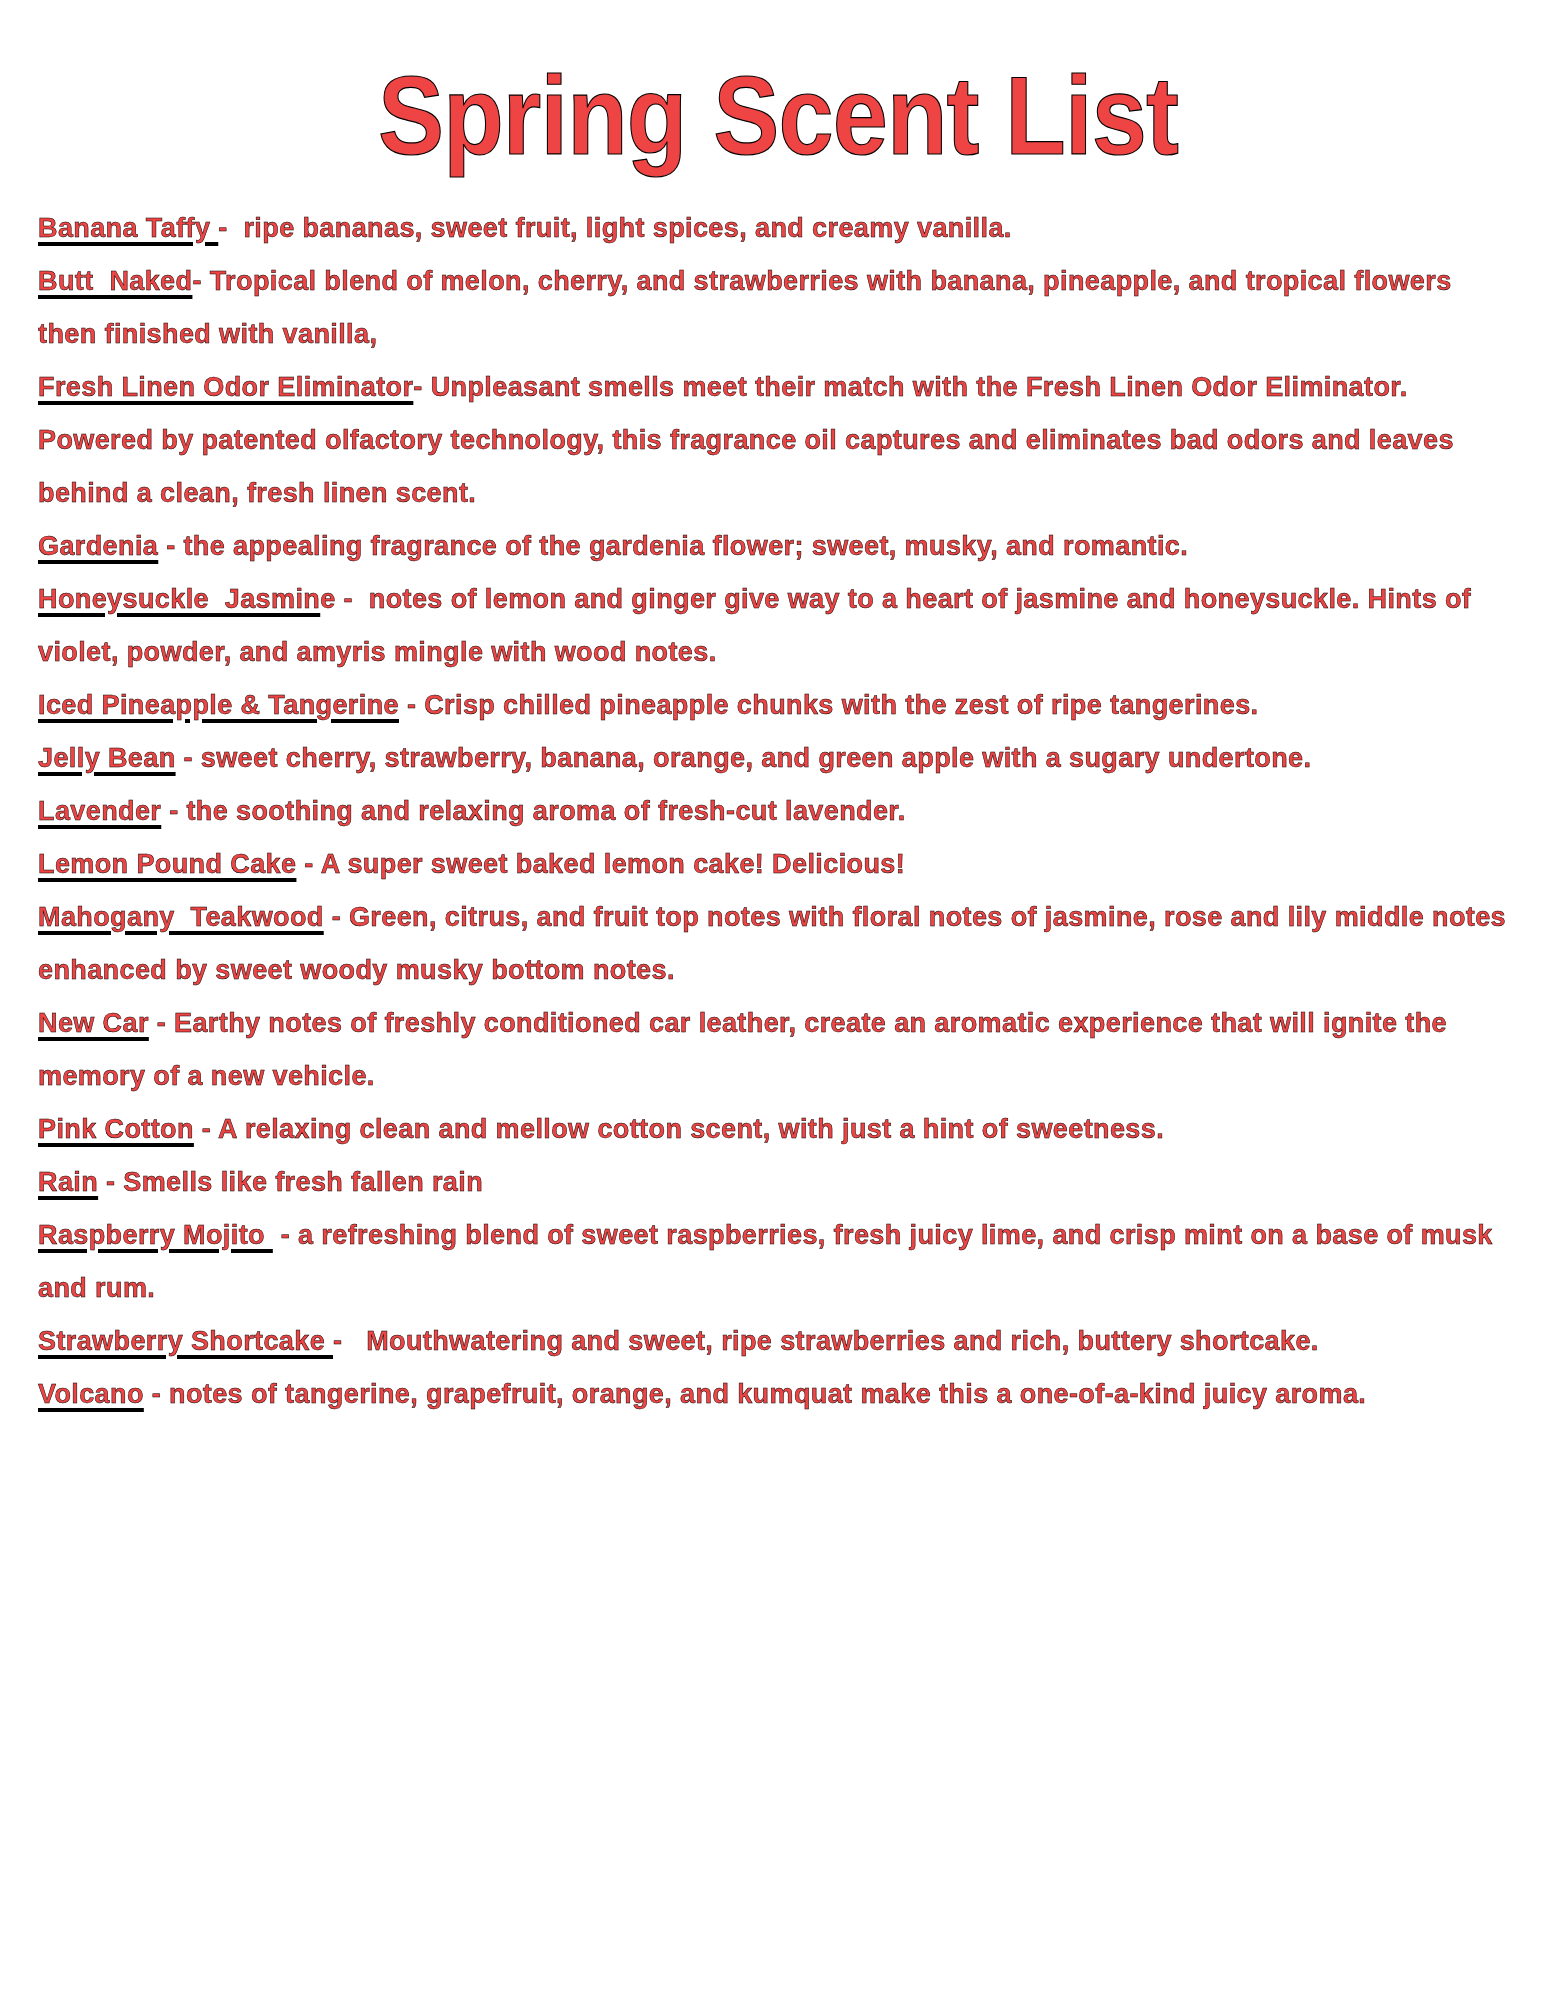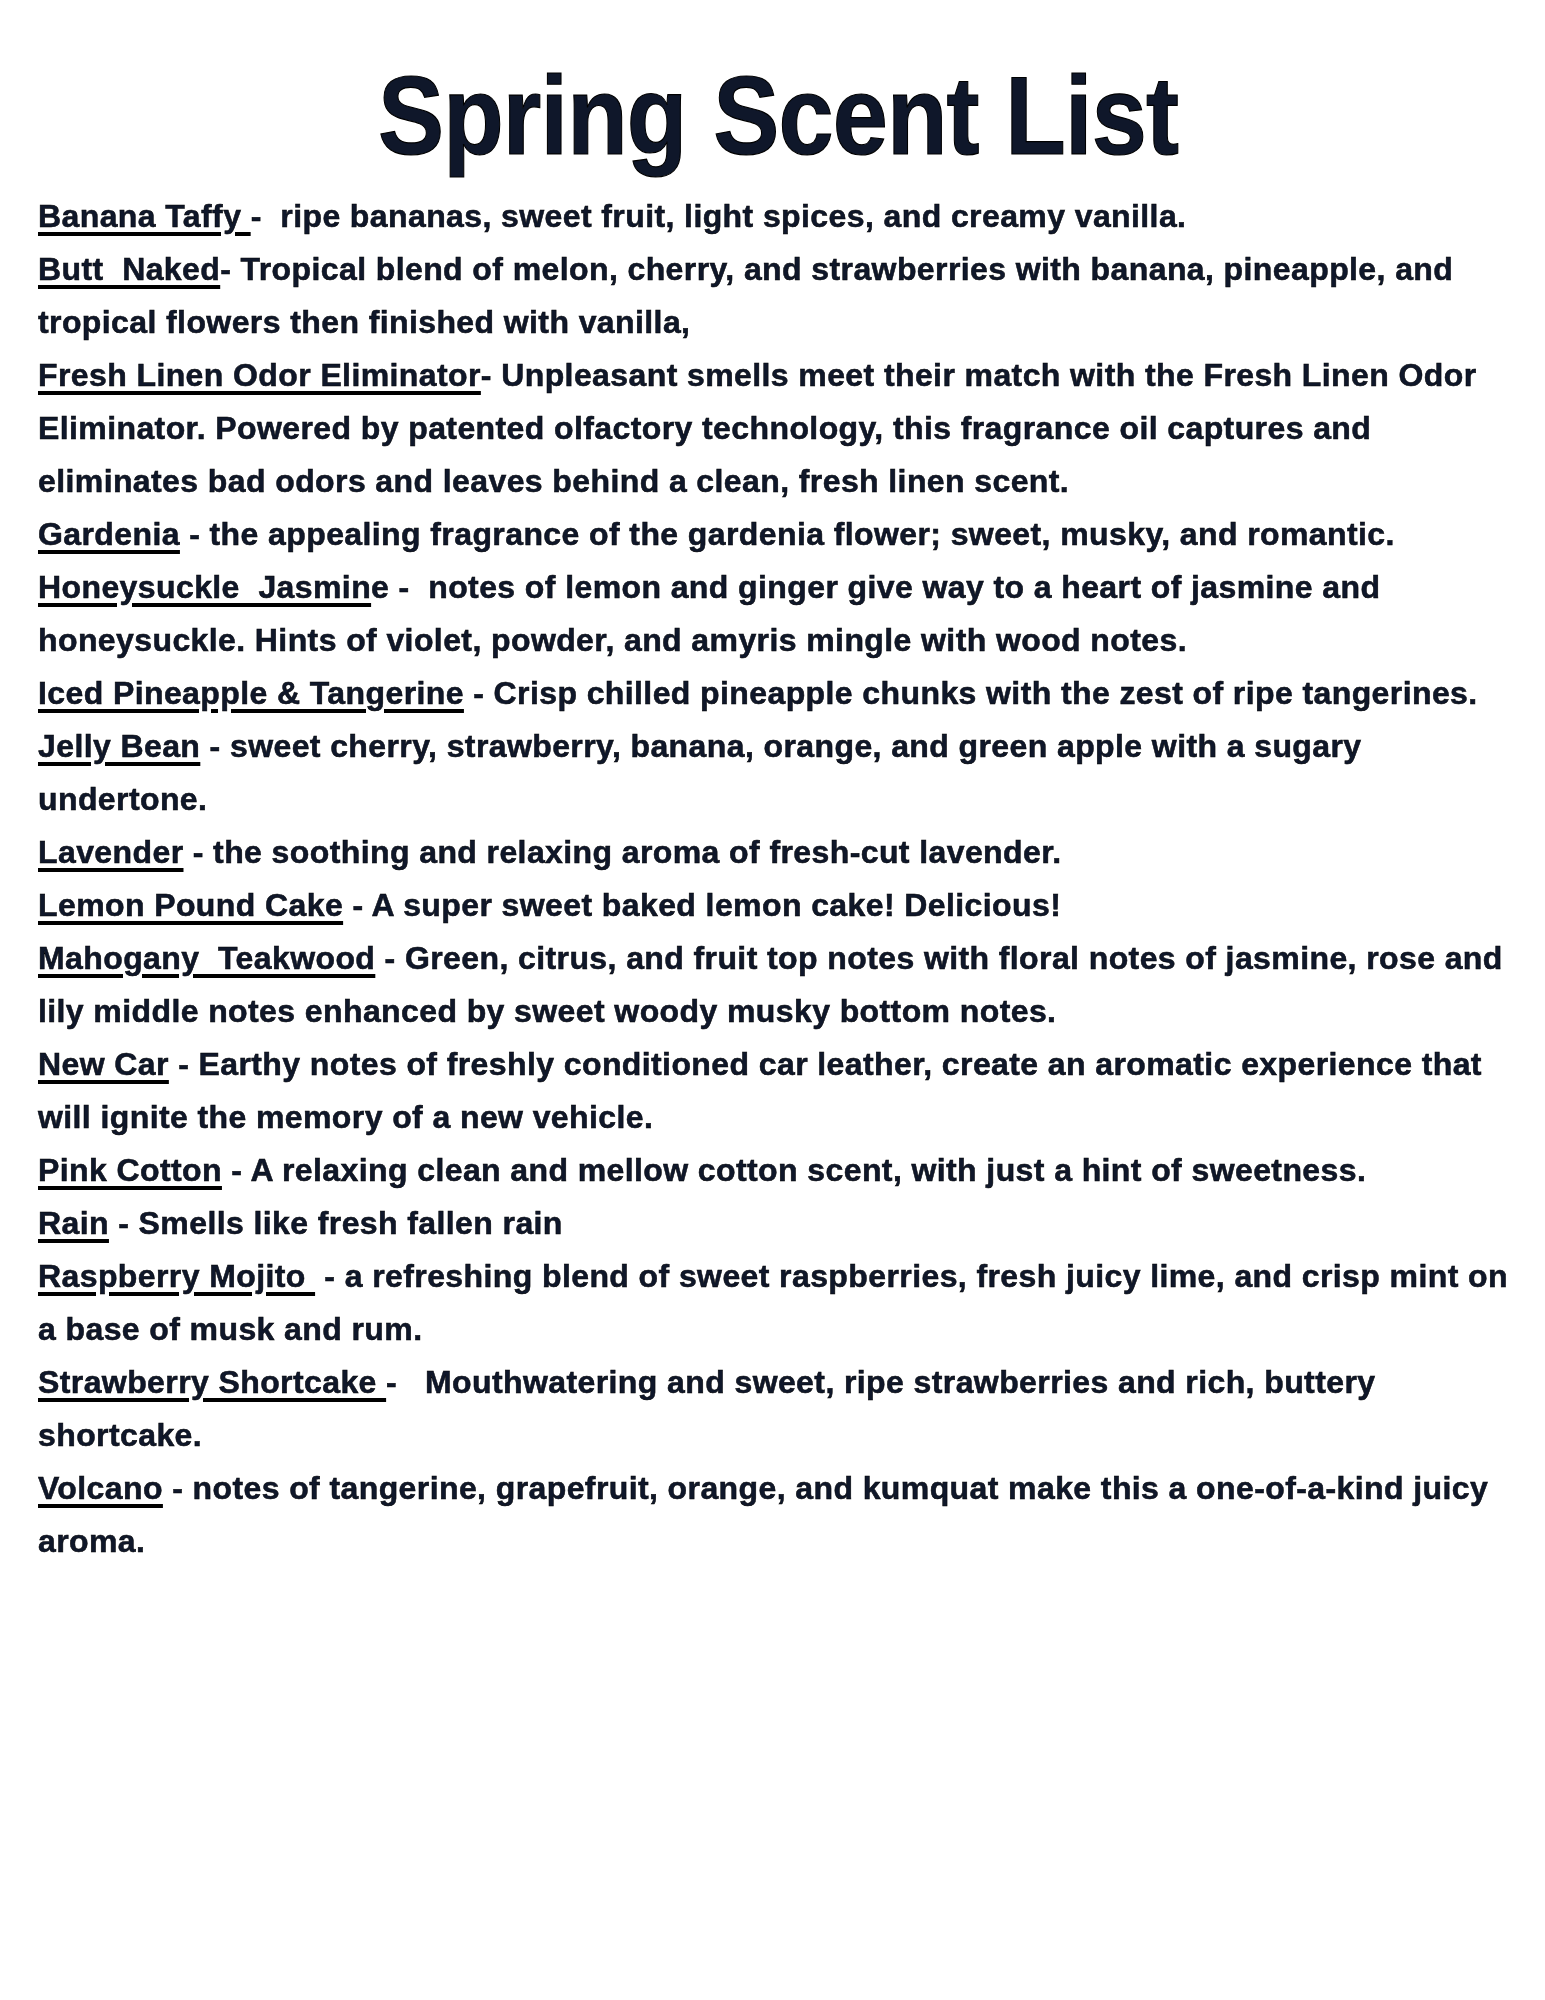--- a/index.html
+++ b/index.html
@@ -12,41 +12,41 @@
     height: 2000px;
     overflow: hidden;
   }
   .page {
     box-sizing: border-box;
     width: 1545px;
     height: 2000px;
     padding: 46px 27px 0 38px;
     font-family: "Liberation Sans", sans-serif;
     font-weight: 700;
-    color: #0f172a;
+    color: #ef4444;
     background: #ffffff;
   }
   h1.page-title {
     margin: 0;
     padding: 0;
     font-size: 112px;
     line-height: 140px;
     text-align: center;
     letter-spacing: -1px;
     white-space: nowrap;
     -webkit-text-stroke: 1.2px #000;
   }
   h1.page-title .title-inner {
     display: inline-block;
     transform: scaleX(0.885);
     transform-origin: 50% 50%;
   }
   .scent-list {
-    margin-top: 4px;
-    font-size: 32px;
+    margin-top: 16px;
+    font-size: 27px;
     line-height: 53px;
     letter-spacing: 0.4px;
     white-space: pre-wrap;
     -webkit-text-stroke: 0.5px #000;
   }
   .scent-list p.entry {
     margin: 0;
     padding: 0;
   }
   .scent-name {

